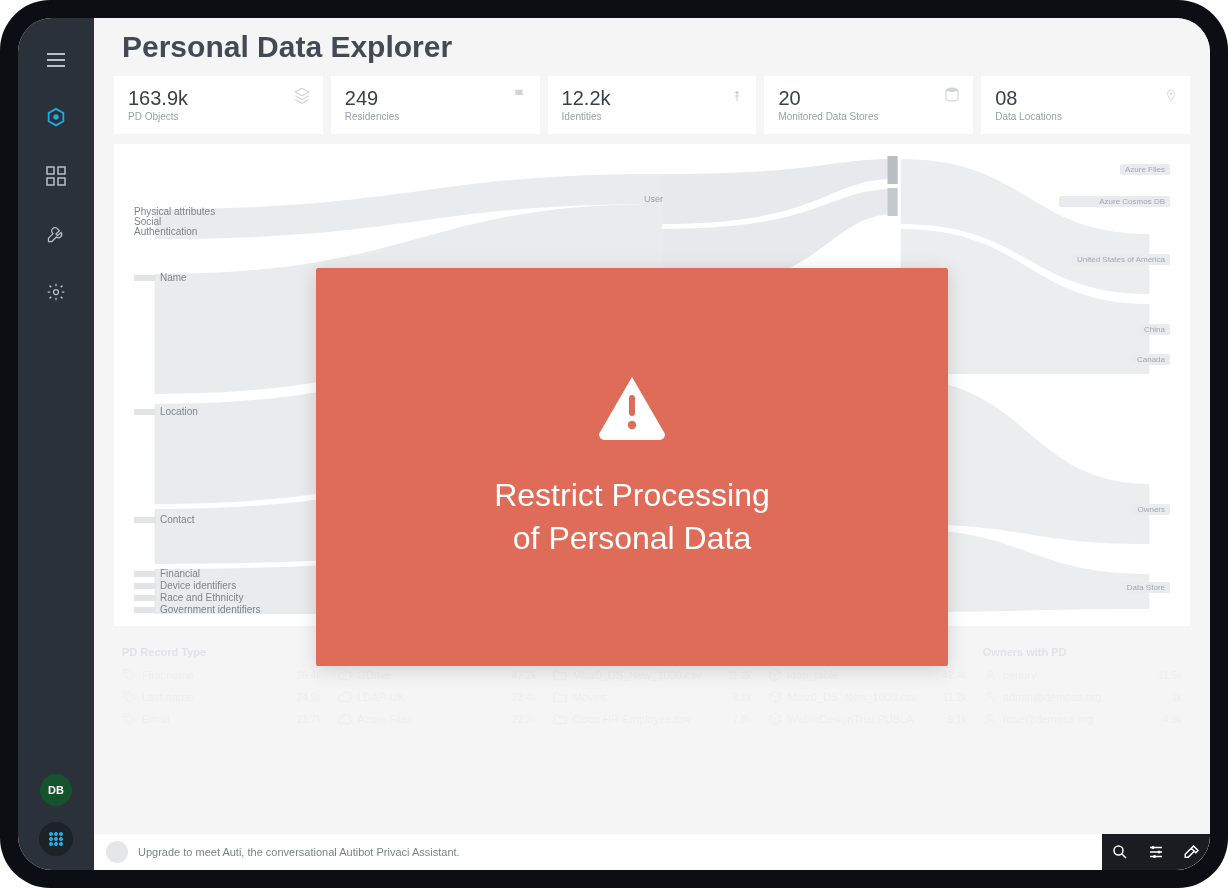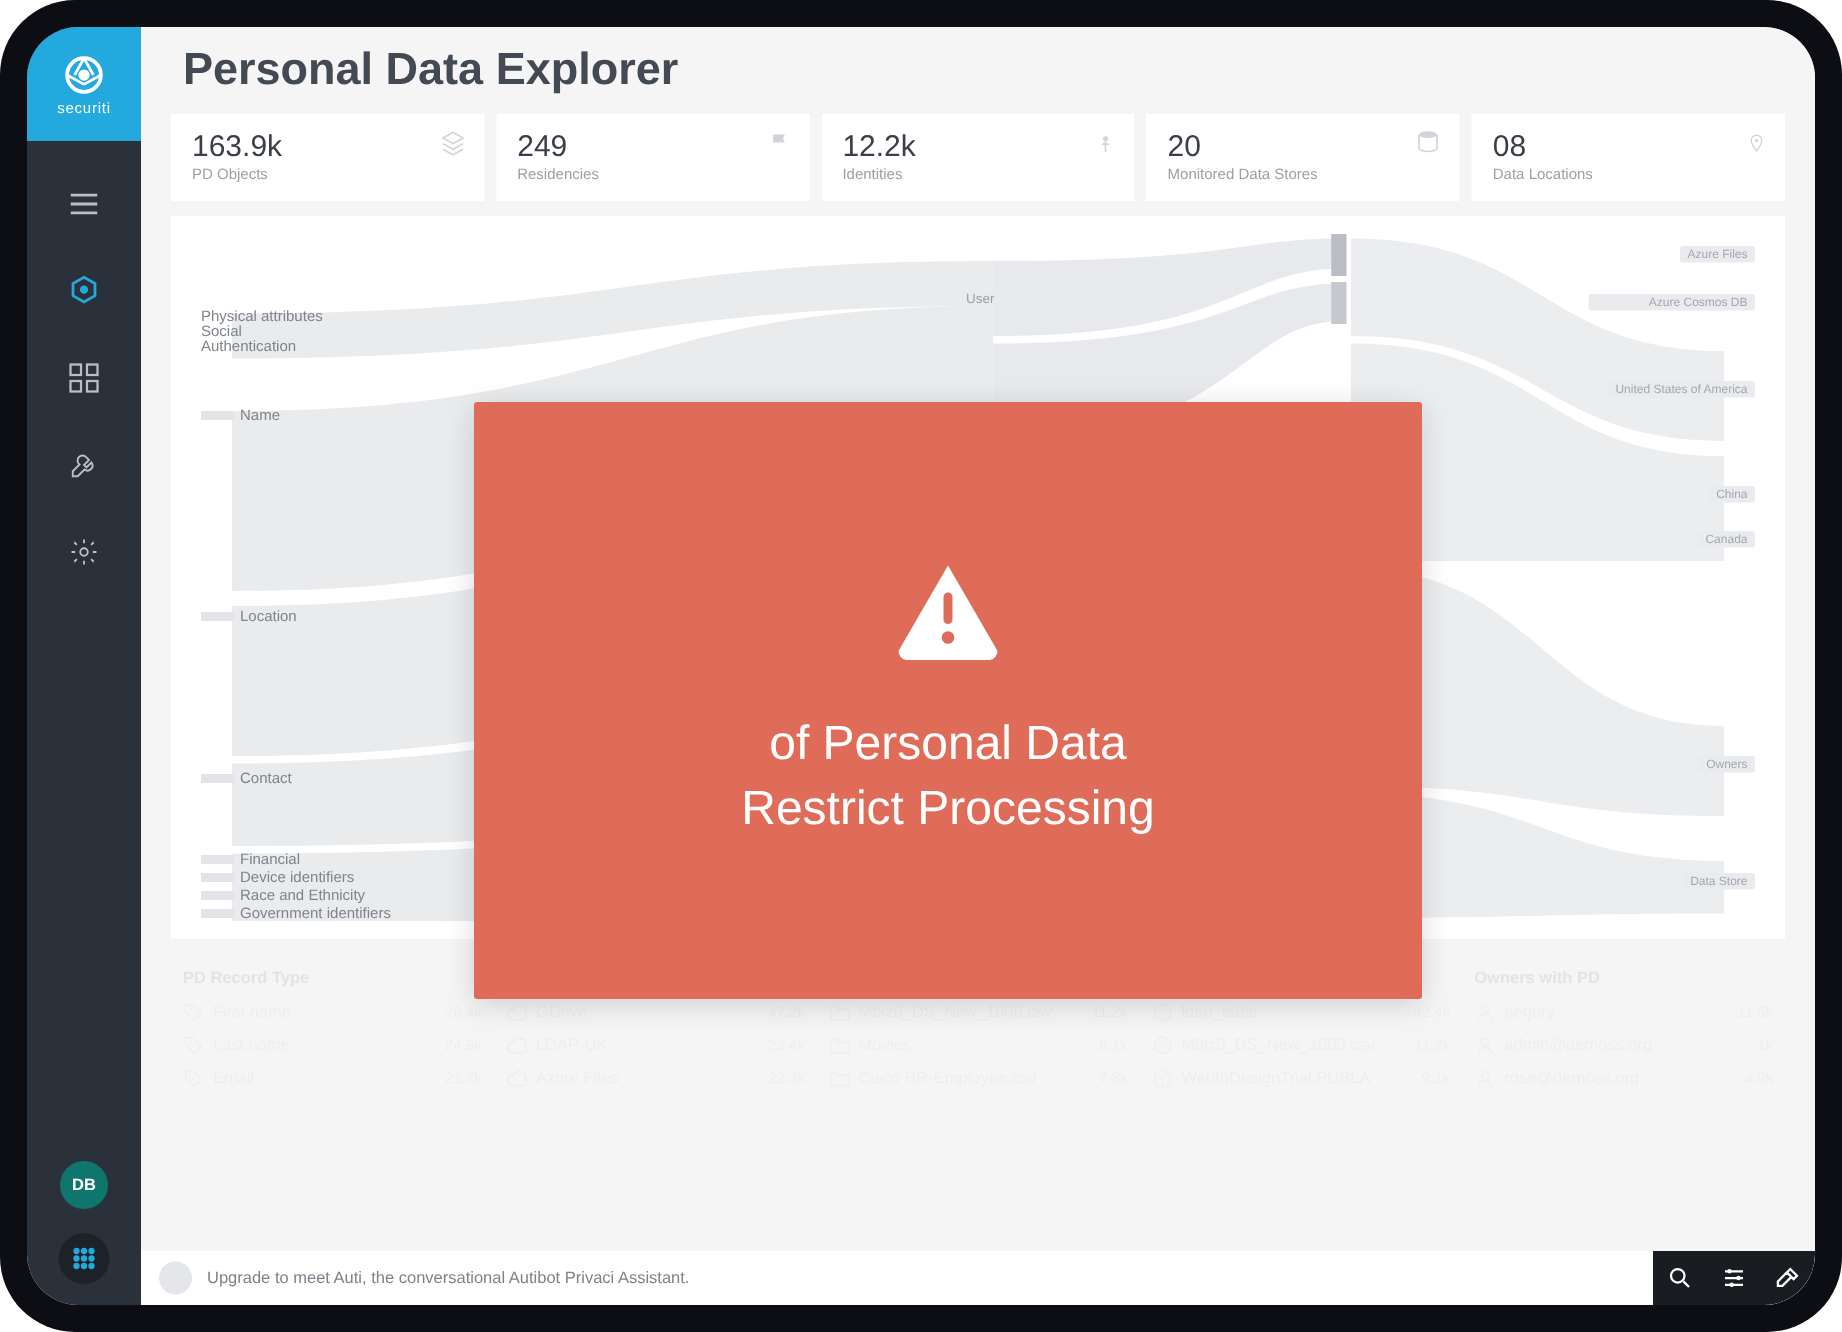--- a/index.html
+++ b/index.html
@@ -21,21 +21,21 @@
   .logo-block {
     width:76px; height:76px; background:#23a9de; display:flex;
     flex-direction:column; align-items:center; justify-content:center; color:#fff;
   }
   .logo-svg { width:30px; height:30px; }
   .logo-text { font-size:10px; margin-top:2px; font-weight:500; letter-spacing:0.5px; }
   .ham { margin-top:24px; color:#e0e3e7; }
   .nav-icon { width:32px; height:32px; margin-top:26px; display:flex; align-items:center; justify-content:center; border-radius:6px; color:#b8bfc7; cursor:pointer;}
   .nav-icon.active { color:#23a9de; }
   .spacer { flex:1; }
-  .avatar { width:32px; height:32px; border-radius:50%; background:#0f766e; color:#fff;
+  .avatar { width:32px; height:32px; border-radius:50%; background:#14532d; color:#fff;
     display:flex; align-items:center; justify-content:center; font-size:11px; font-weight:600; margin-bottom:16px;}
   .dots-btn { width:34px; height:34px; border-radius:50%; background:#1d2228; display:flex; align-items:center; justify-content:center; margin-bottom:14px;}
   .dots-btn svg { stroke:#23a9de; fill:#23a9de;}
   
   .main {
     position:absolute; top:0; left:76px; right:0; height:100%;
     display:flex; flex-direction:column;
   }
   .header {
     height:58px; display:flex; align-items:center; padding-left:28px;
@@ -92,28 +92,20 @@
   .modal .mt { color:#fff; font-size:32px; font-weight:500; text-align:center; line-height:1.35; }
   
 </style>
 </head>
 <body>
 
 <div class="device">
   <div class="screen">
 
     <div class="sidebar">
-      <div class="logo-block">
-        <svg class="logo-svg" viewBox="0 0 24 24">
-          <circle cx="12" cy="12" r="9" fill="none" stroke="#fff" stroke-width="2"></circle>
-          <path d="M12 3 L17 12 M12 3 L7 12 M3 12 L12 17 M21 12 L12 17" stroke="#fff" stroke-width="1.5" fill="none"></path>
-          <circle cx="12" cy="12" r="3" fill="#fff"></circle>
-        </svg>
-        <span class="logo-text">securiti</span>
-      </div>
       <div class="nav-icon ham">
         <svg width="18" height="14" viewBox="0 0 18 14">
             <path d="M0 1h18M0 7h18M0 13h18" stroke="currentColor" stroke-width="2"></path>
           </svg>
       </div>
       <div class="nav-icon active">
         <svg width="22" height="22" viewBox="0 0 24 24">
             <path d="M12 2l8 4.5v9L12 20 4 15.5v-9z" fill="none" stroke="currentColor" stroke-width="2"></path>
             <circle cx="12" cy="11" r="3" fill="currentColor"></circle>
           </svg>
@@ -415,19 +407,19 @@
       </div>
     </div>
 
     <div class="modal">
       <svg class="warn" width="72" height="66" viewBox="0 0 24 22">
         <path d="M12 1 L23 20 A2 2 0 0 1 21.3 22 H2.7 A2 2 0 0 1 1 20 Z" fill="#fff"></path>
         <rect x="11" y="7" width="2" height="7" rx="1" fill="#df6c58"></rect>
         <circle cx="12" cy="17" r="1.4" fill="#df6c58"></circle>
       </svg>
       <div class="mt">
+        <div>Restrict Processing</div>
         <div>of Personal Data</div>
-        <div>Restrict Processing</div>
       </div>
     </div>
 
   </div>
 </div>
 
 </body></html>

